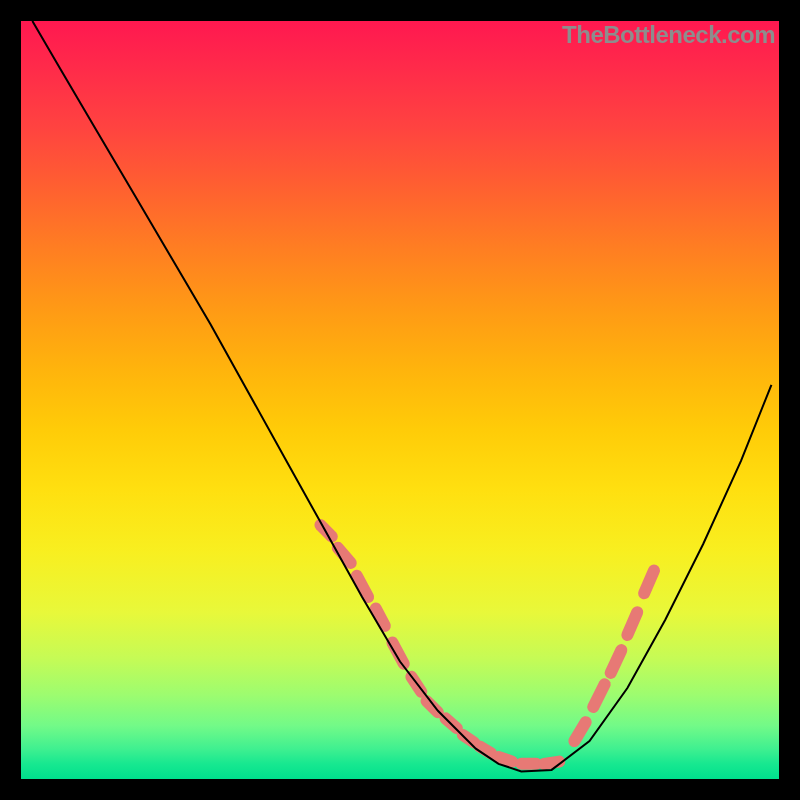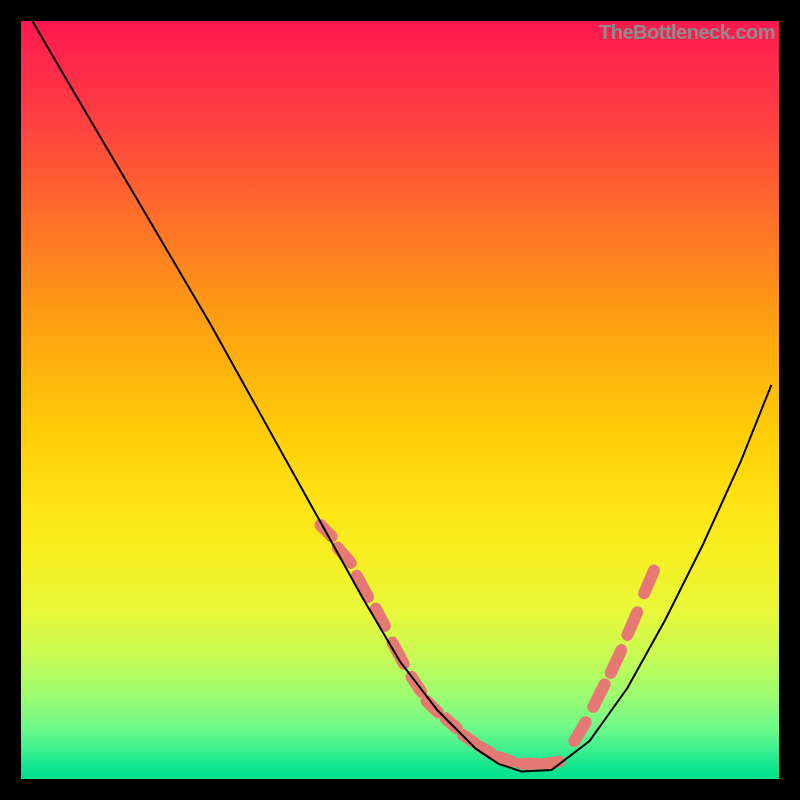--- a/index.html
+++ b/index.html
@@ -34,21 +34,21 @@
       #72fa88 93%,
       #40f090 96%,
       #17e890 98%,
       #00df8d 100%);
   }
   .watermark {
     position: absolute;
     top: 0;
     right: 4px;
     font-family: Arial, Helvetica, sans-serif;
-    font-size: 20px;
+    font-size: 24px;
     font-weight: 700;
     color: #8d8d8d;
     letter-spacing: -0.5px;
     z-index: 5;
   }
   svg.overlay {
     position: absolute;
     left: 0;
     top: 0;
     width: 758px;

